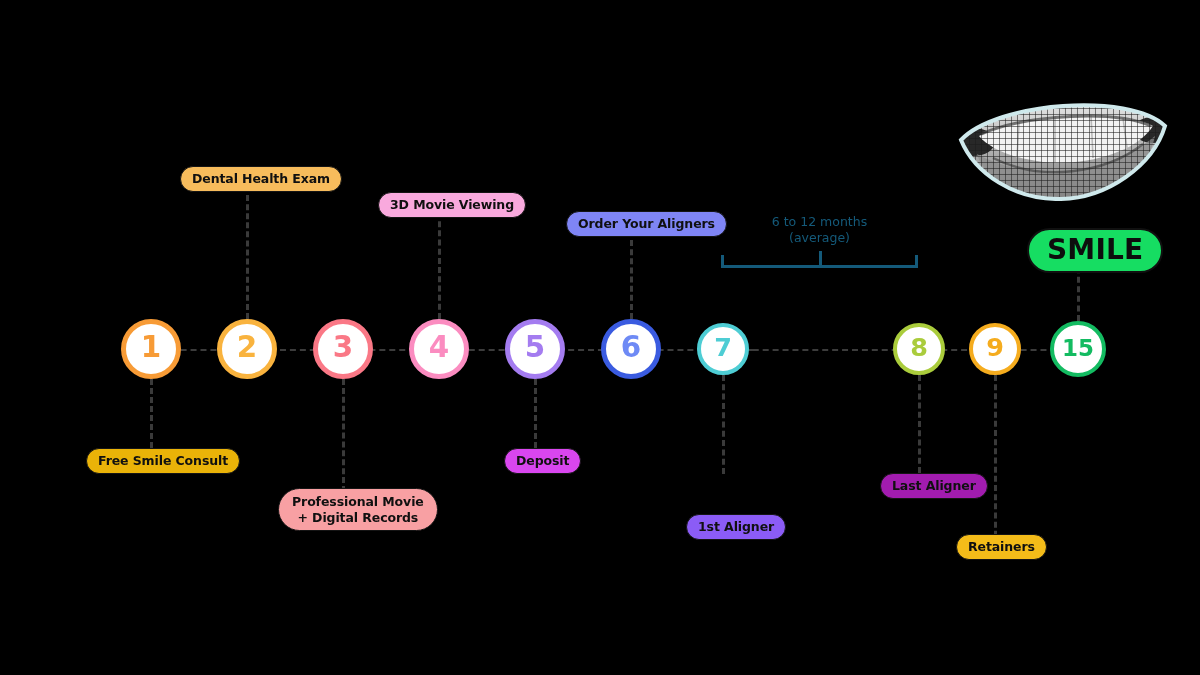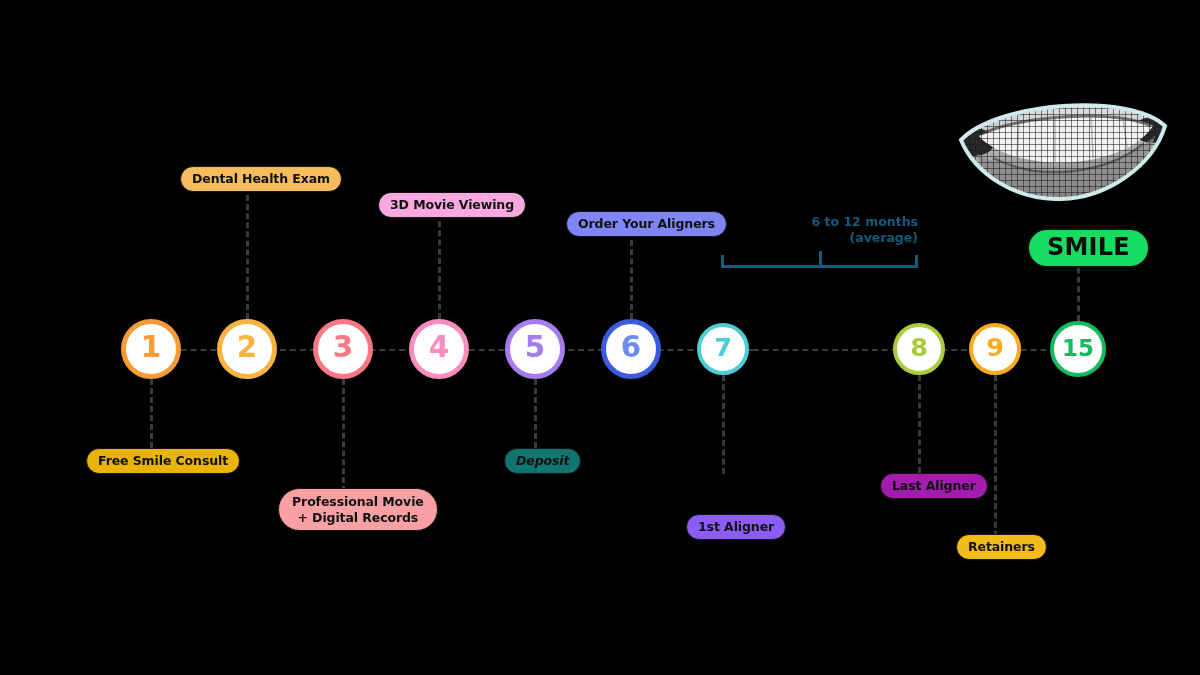--- a/index.html
+++ b/index.html
@@ -67,21 +67,21 @@
   .pill.two-line { padding: 5px 13px; }
 
   .pill-smile {
     position: absolute;
     border: 2px solid #101010;
     border-radius: 999px;
     display: flex;
     align-items: center;
     justify-content: center;
     font-weight: 800;
-    font-size: 24px;
+    font-size: 28px;
     letter-spacing: 0.2px;
     color: #0d0d0d;
     padding: 3px 18px 5px;
     z-index: 7;
   }
 
   
   .bracket-line {
     position: absolute;
     height: 0;
@@ -89,23 +89,23 @@
     z-index: 3;
   }
   .bracket-cap {
     position: absolute;
     width: 0;
     border-left: 3px solid #14668c;
     z-index: 3;
   }
   .bracket-text {
     position: absolute;
-    text-align: right;
+    text-align: center;
     color: #145a7a;
-    font-weight: 700;
+    font-weight: 400;
     font-size: 12.5px;
     line-height: 1.25;
     z-index: 4;
     white-space: nowrap;
   }
 
   
   .mouth-wrap {
     position: absolute;
     z-index: 8;
@@ -196,21 +196,21 @@
     <div class="node" style="left: 409px; top: 319px; width: 60px; height: 60px; border: 5px solid rgb(251, 140, 192); color: rgb(251, 140, 192); font-size: 29.4px;">
       <span>4</span>
     </div>
     <div class="pill" style="left: 378px; top: 192px; background: rgb(249, 169, 221);">
       <div>3D Movie Viewing</div>
     </div>
     <div class="stem" style="left: 533.5px; top: 379px; height: 69px;"></div>
     <div class="node" style="left: 505px; top: 319px; width: 60px; height: 60px; border: 5px solid rgb(164, 124, 240); color: rgb(164, 124, 240); font-size: 29.4px;">
       <span>5</span>
     </div>
-    <div class="pill" style="left: 504px; top: 448px; background: #0f766e; font-style: italic;">
+    <div class="pill" style="left: 504px; top: 448px; background: #d946ef;">
       <div>Deposit</div>
     </div>
     <div class="stem" style="left: 629.5px; top: 231px; height: 88px;"></div>
     <div class="node" style="left: 601px; top: 319px; width: 60px; height: 60px; border: 5px solid rgb(58, 91, 224); color: rgb(110, 138, 245); font-size: 29.4px;">
       <span>6</span>
     </div>
     <div class="pill" style="left: 566px; top: 211px; background: rgb(127, 133, 245);">
       <div>Order Your Aligners</div>
     </div>
     <div class="stem" style="left: 721.5px; top: 375px; height: 99px;"></div>

